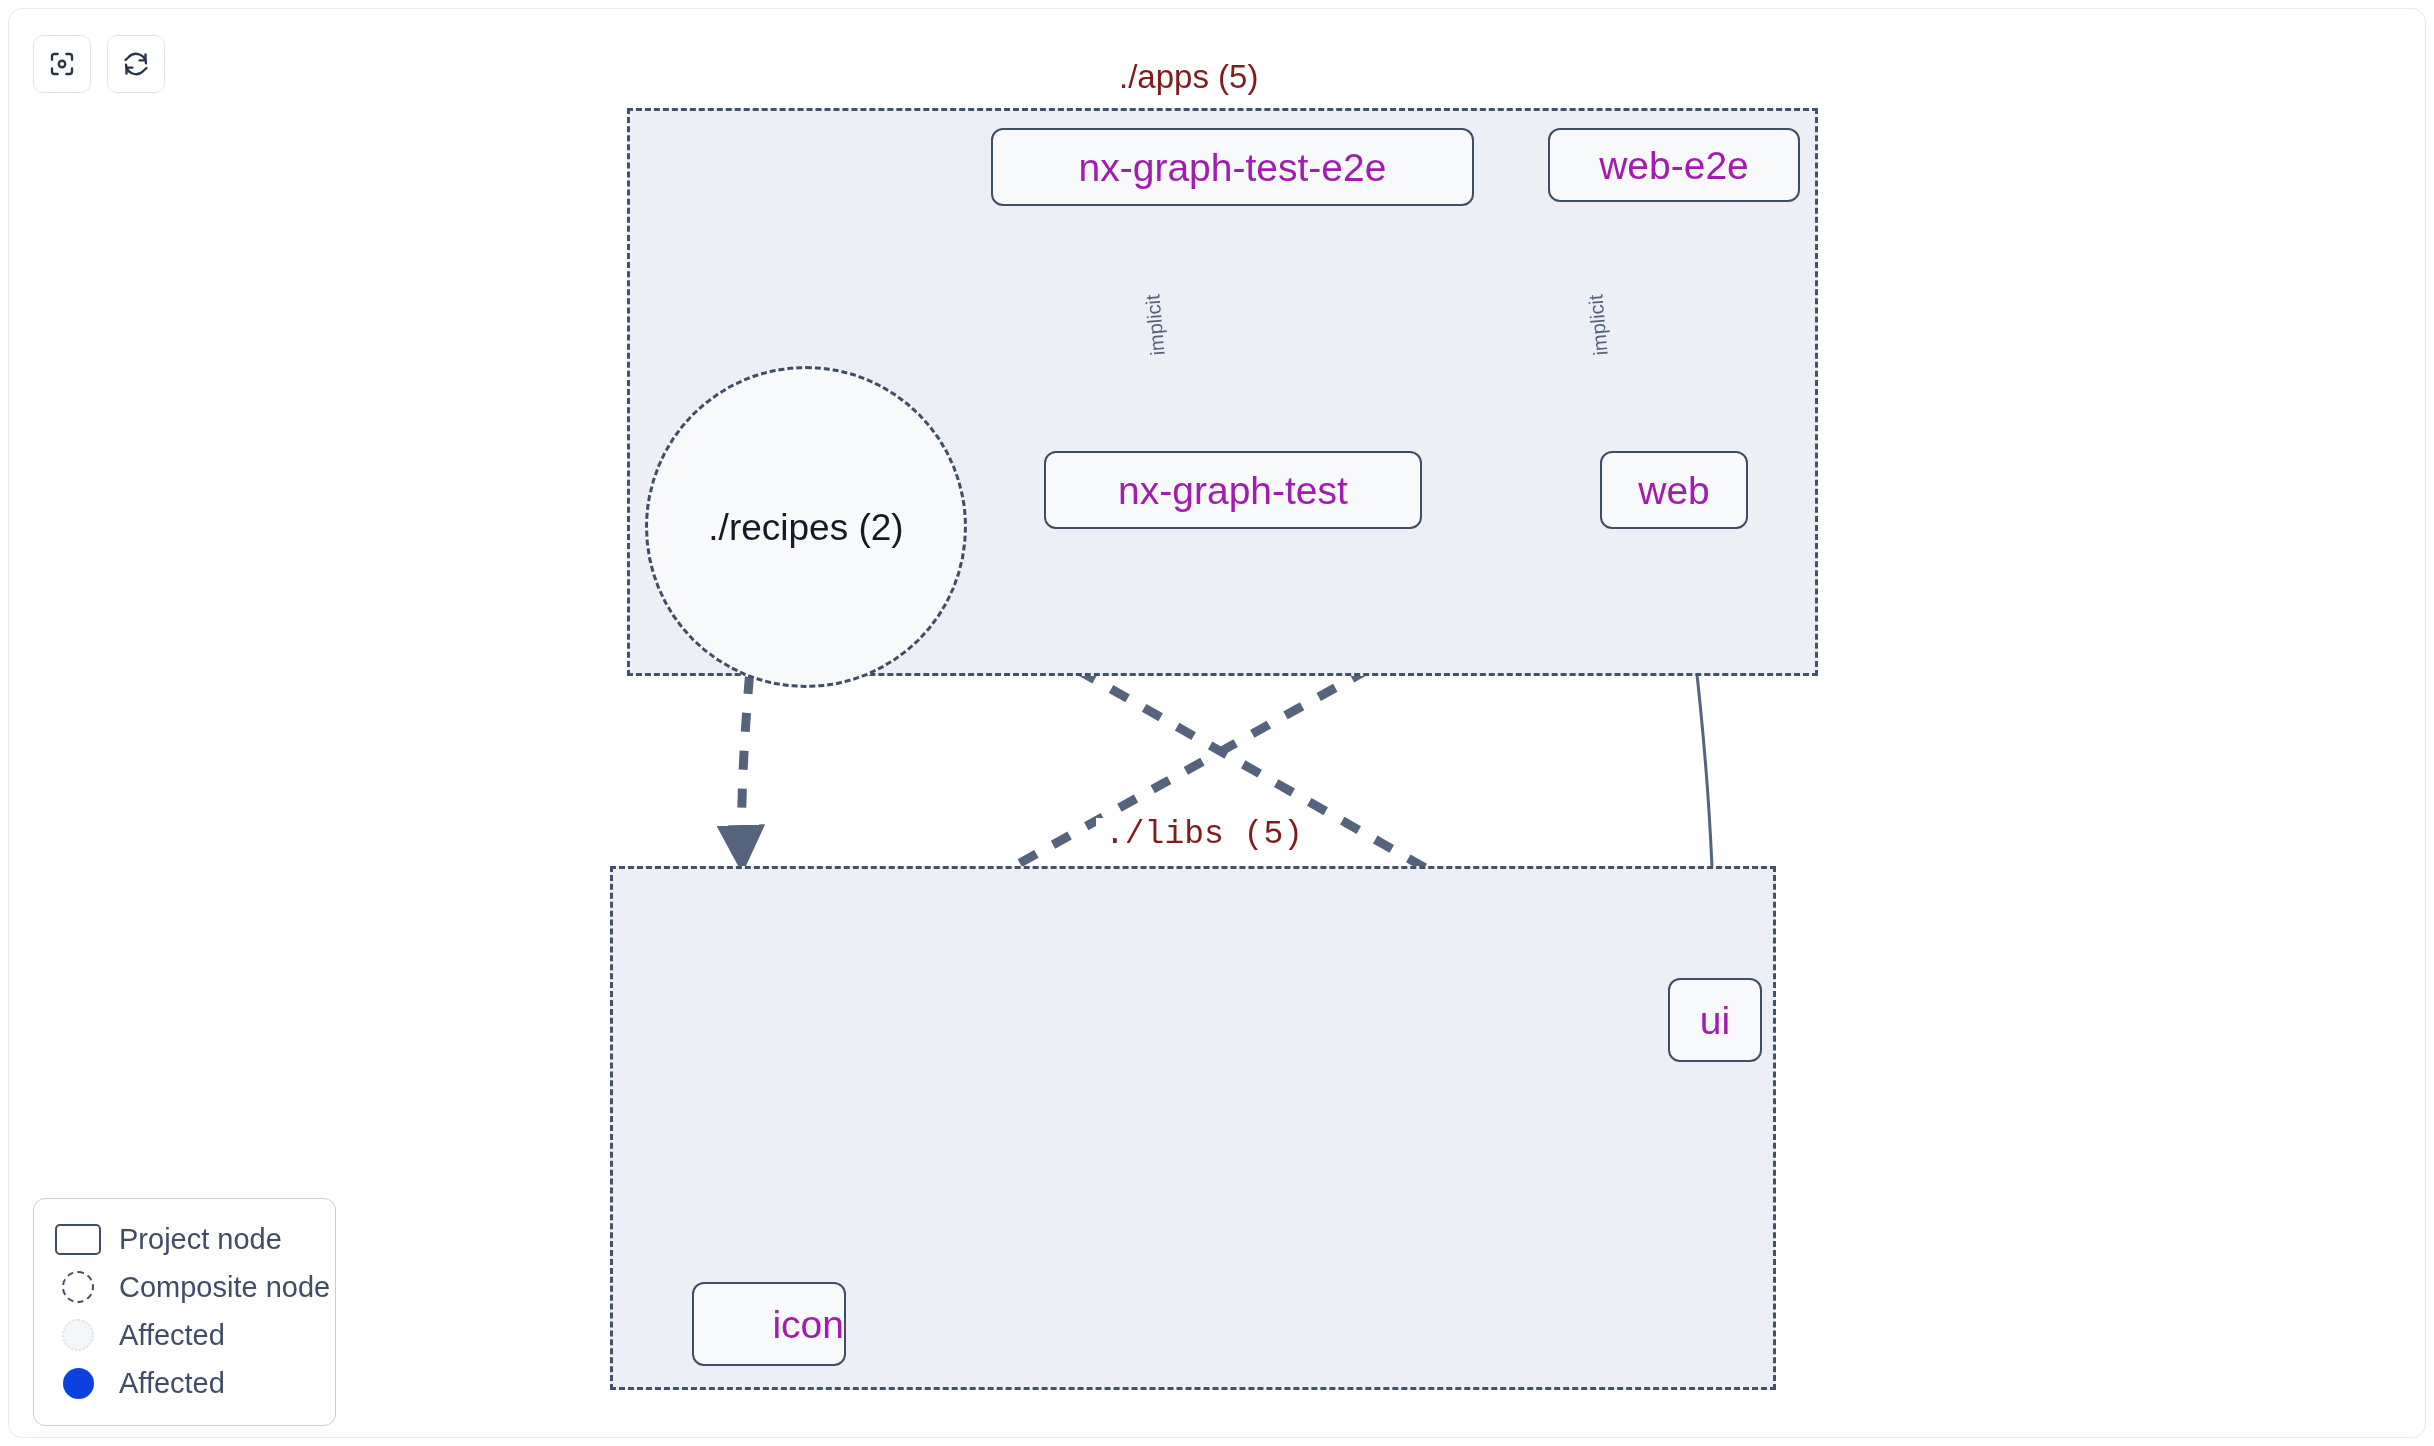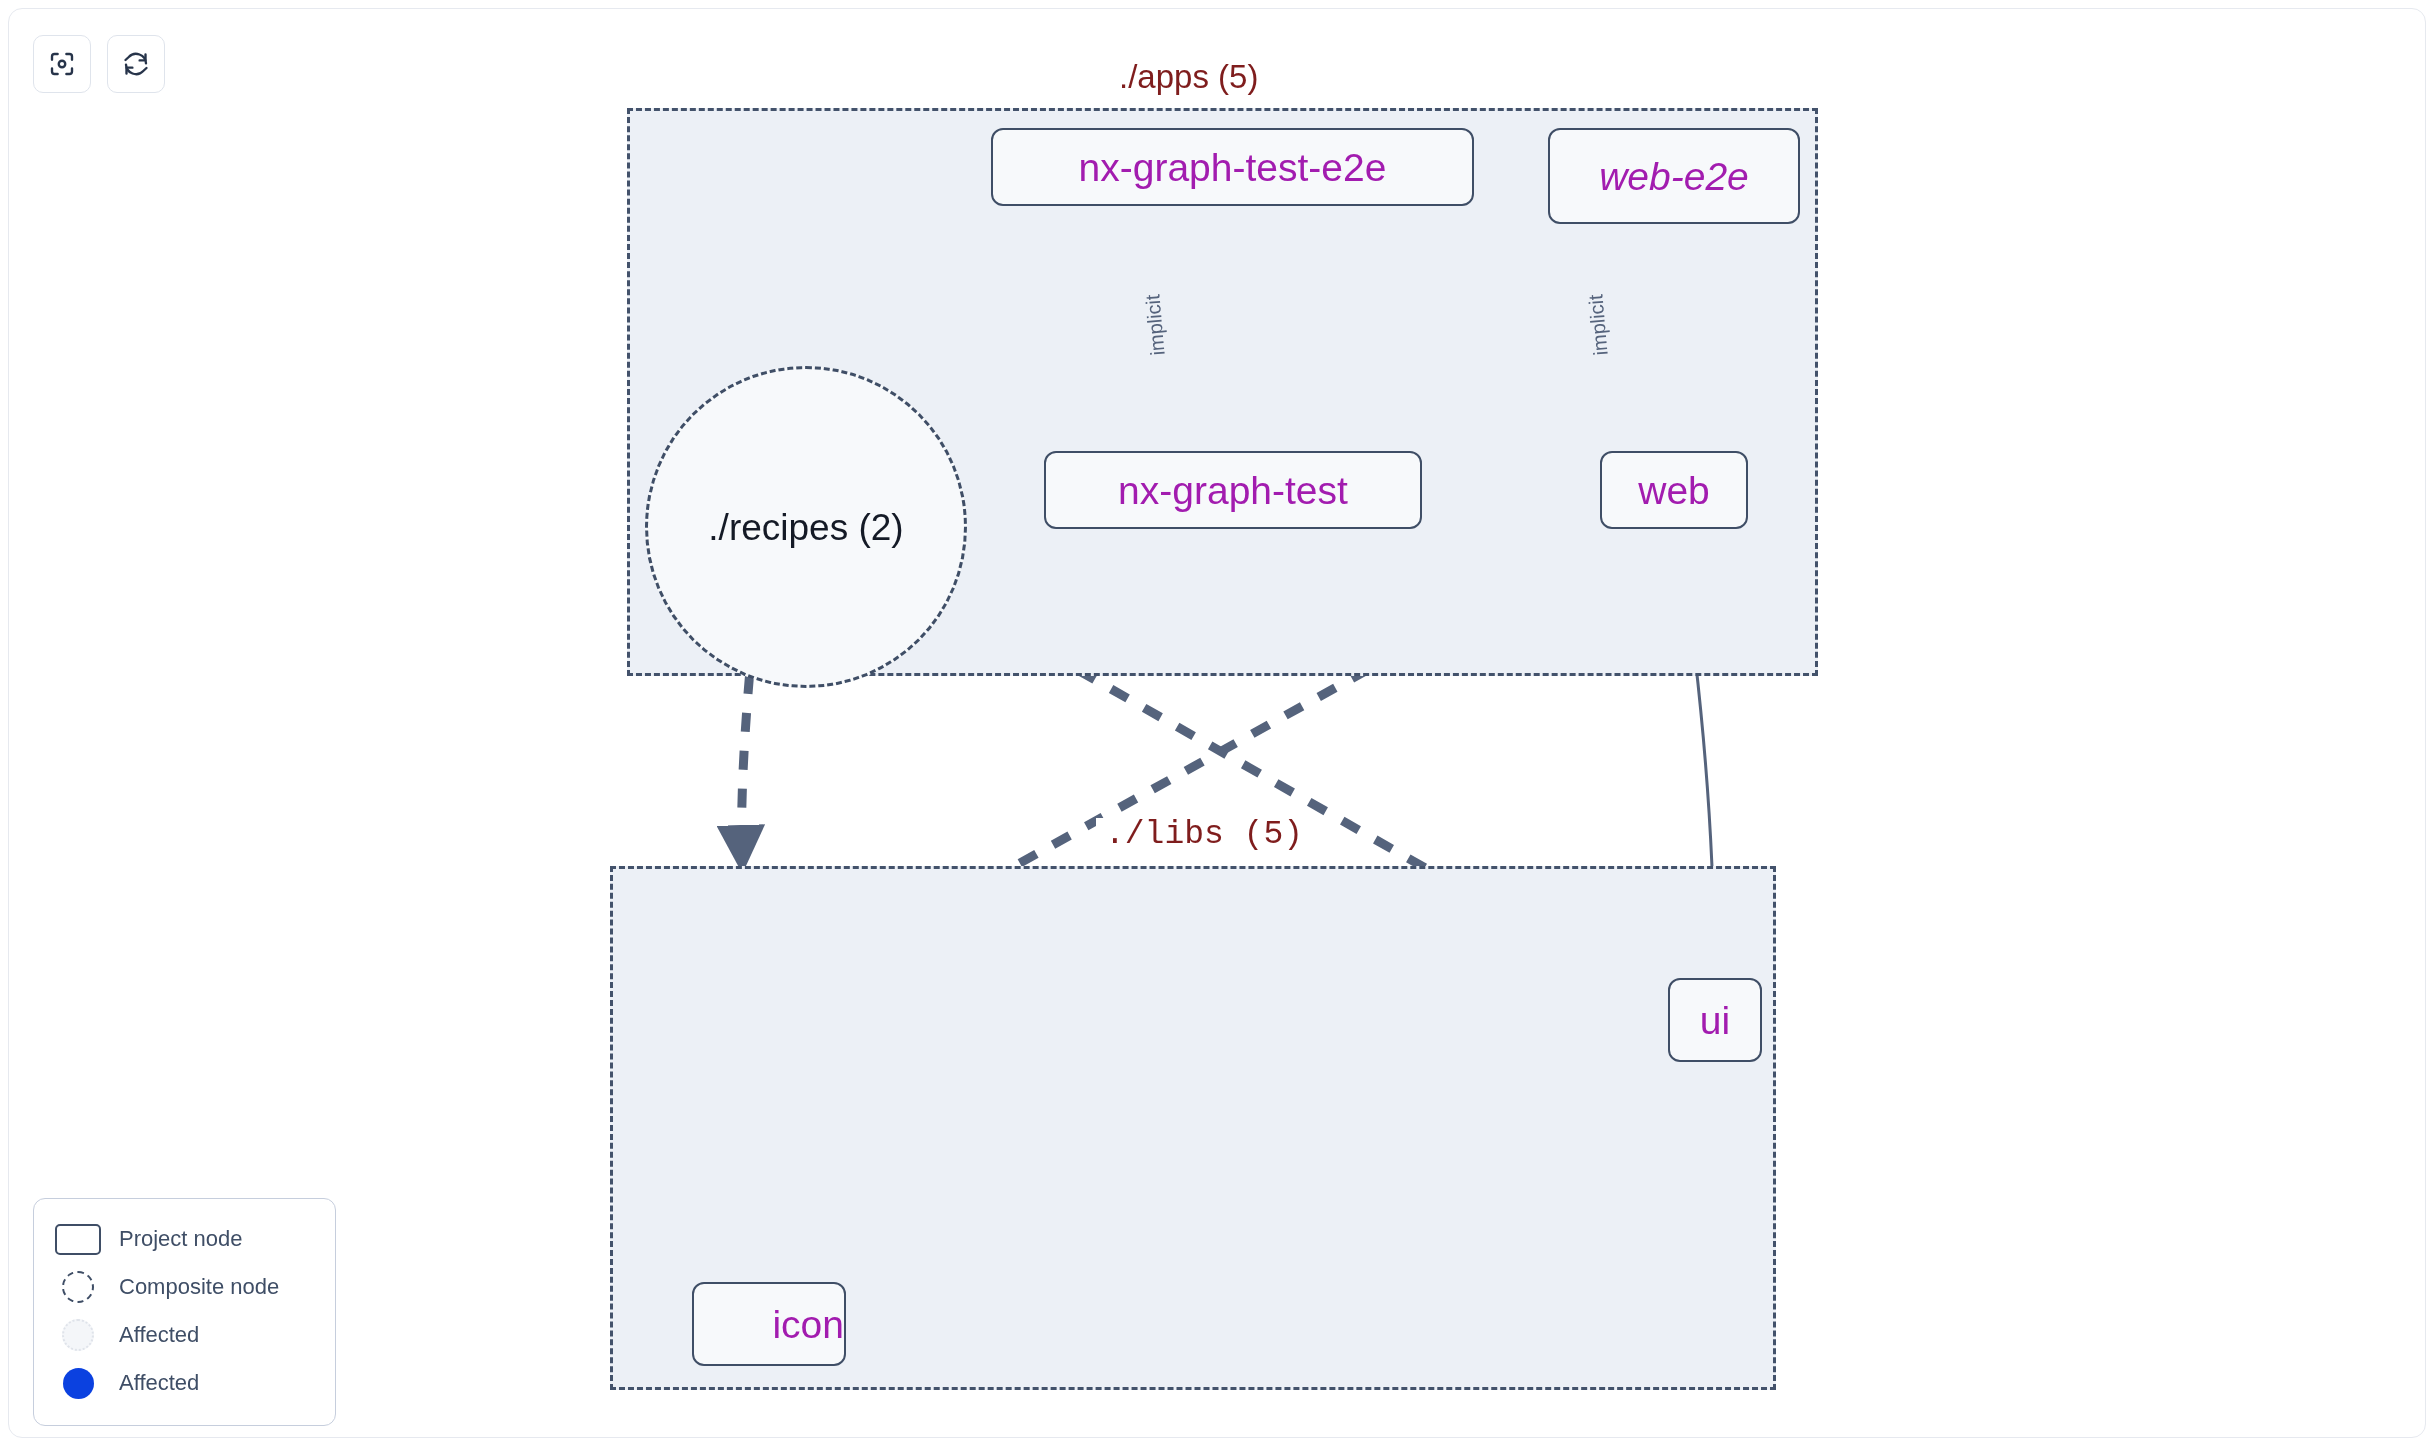--- a/index.html
+++ b/index.html
@@ -169,21 +169,21 @@
     border-radius: 50%;
     background: #f4f6f9;
     box-sizing: border-box;
   }
   .sw-touched {
     width: 31px; height: 31px;
     border-radius: 50%;
     background: #0b41e0;
   }
   .legend-text {
-    font-size: 22px;
+    font-size: 29px;
     color: #3f4e66;
     line-height: 1;
     white-space: nowrap;
   }
 </style>
 </head>
 <body>
 
 <div id="root">
   <div id="canvas-frame"></div>
@@ -243,21 +243,21 @@
   <div class="group-label" style="left:1110px; top:60px;">./apps (5)</div>
   <div class="group-label" style="left:1096px; top:818px;font-family:Liberation Mono, monospace;">./libs (5)</div>
 
   <div class="node-circle" style="left:645px; top:366px; width:322px; height:322px;">
     <span>./recipes (2)</span>
   </div>
 
   <div class="node-rect" style="left:991px; top:128px; width:483px; height:78px;">
     <span>nx-graph-test-e2e</span>
   </div>
-  <div class="node-rect" style="left:1548px; top:128px; width:252px; height:96px;font-style:italic;">
+  <div class="node-rect" style="left:1548px; top:128px; width:252px; height:74px;">
     <span>web-e2e</span>
   </div>
   <div class="node-rect" style="left:1044px; top:451px; width:378px; height:78px;">
     <span>nx-graph-test</span>
   </div>
   <div class="node-rect" style="left:1600px; top:451px; width:148px; height:78px;text-align:right;">
     <span>web</span>
   </div>
   <div class="node-rect" style="left:1668px; top:978px; width:94px; height:84px;">
     <span>ui</span>

